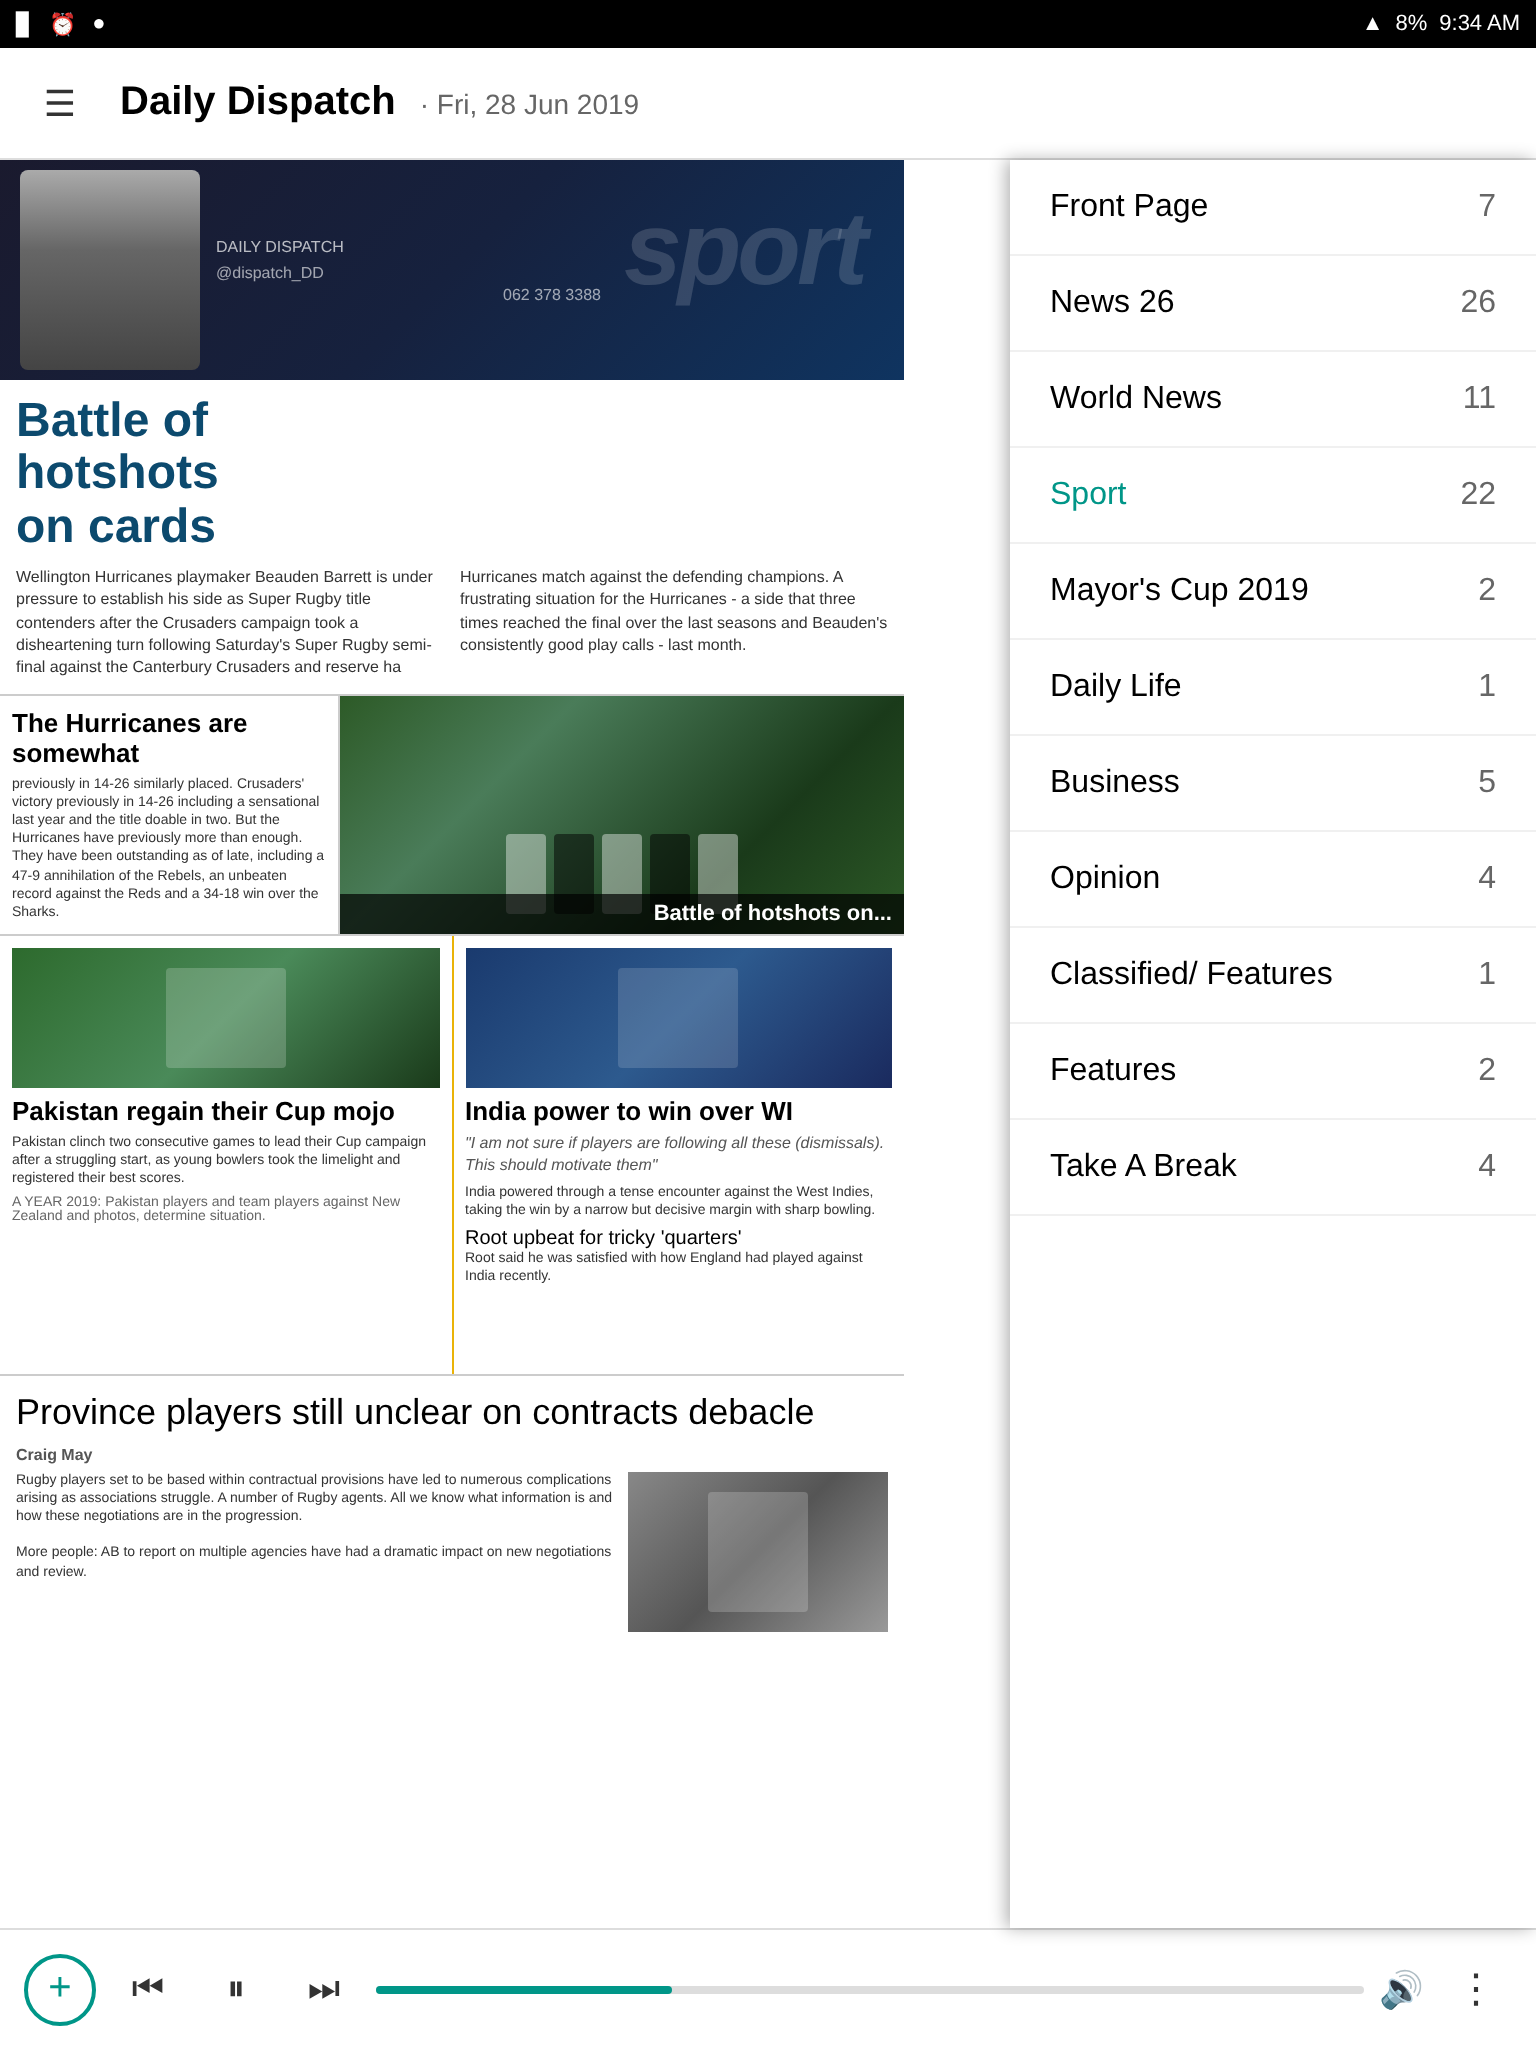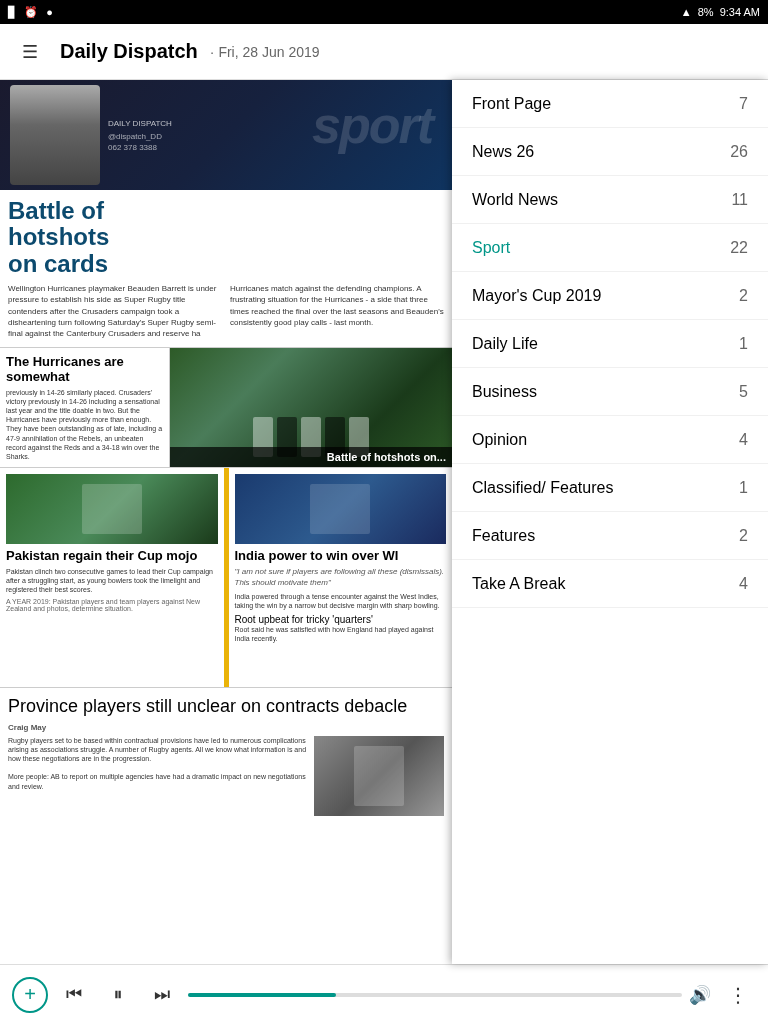--- a/index.html
+++ b/index.html
@@ -175,21 +175,21 @@
 
     
     .lower-articles {
       display: flex;
       height: 220px;
       border-bottom: 1px solid #ccc;
     }
     .lower-article {
       flex: 1;
       padding: 6px;
-      border-right: 5px solid #eab308;
+      border-right: 1px solid #eab308;
       overflow: hidden;
     }
     .lower-article:last-child {
       border-right: none;
     }
     .lower-image {
       width: 100%;
       height: 70px;
       margin-bottom: 4px;
       background: linear-gradient(135deg, #4a6741 0%, #2d4a27 50%, #1a3a1a 100%);
@@ -224,21 +224,21 @@
       height: 80px;
       background: linear-gradient(135deg, #5a5a5a 0%, #3a3a3a 50%, #888 100%);
       flex-shrink: 0;
     }
 
     
     .dropdown-menu {
       position: absolute;
       top: 0;
       right: 0;
-      width: 316px;
+      width: 263px;
       height: 100%;
       background: #fff;
       z-index: 10;
       box-shadow: -2px 0 8px rgba(0,0,0,0.3);
     }
     .menu-item {
       display: flex;
       align-items: center;
       justify-content: space-between;
       padding: 0 20px;
@@ -376,21 +376,21 @@
 
   <div class="newspaper">
 
     <div class="sport-header">
       <div class="player-image">
         <div class="player-silhouette"></div>
       </div>
       <div style="flex:1; padding: 8px; position:relative;">
         <div style="color:#fff; font-size:8px; opacity:0.7; margin-bottom:4px;">DAILY DISPATCH</div>
         <div style="color:#fff; font-size:8px; opacity:0.6;">@dispatch_DD</div>
-        <div style="color:#fff; font-size:8px; opacity:0.6; margin-top:2px;">062 378 3388</div>
+        <div style="color:#fff; font-size:8px; opacity:0.6; margin-top:2px;text-align:center;">062 378 3388</div>
       </div>
       <div class="sport-title-overlay">sport</div>
     </div>
 
     <div class="article-main">
       <div class="article-headline">Battle of<br>hotshots<br>on cards</div>
       <div class="article-subtext">
         Wellington Hurricanes playmaker Beauden Barrett is under pressure to establish his side as Super Rugby title contenders after the Crusaders campaign took a disheartening turn following Saturday's Super Rugby semi-final against the Canterbury Crusaders and reserve ha Hurricanes match against the defending champions. A frustrating situation for the Hurricanes - a side that three times reached the final over the last seasons and Beauden's consistently good play calls - last month.
       </div>
     </div>

